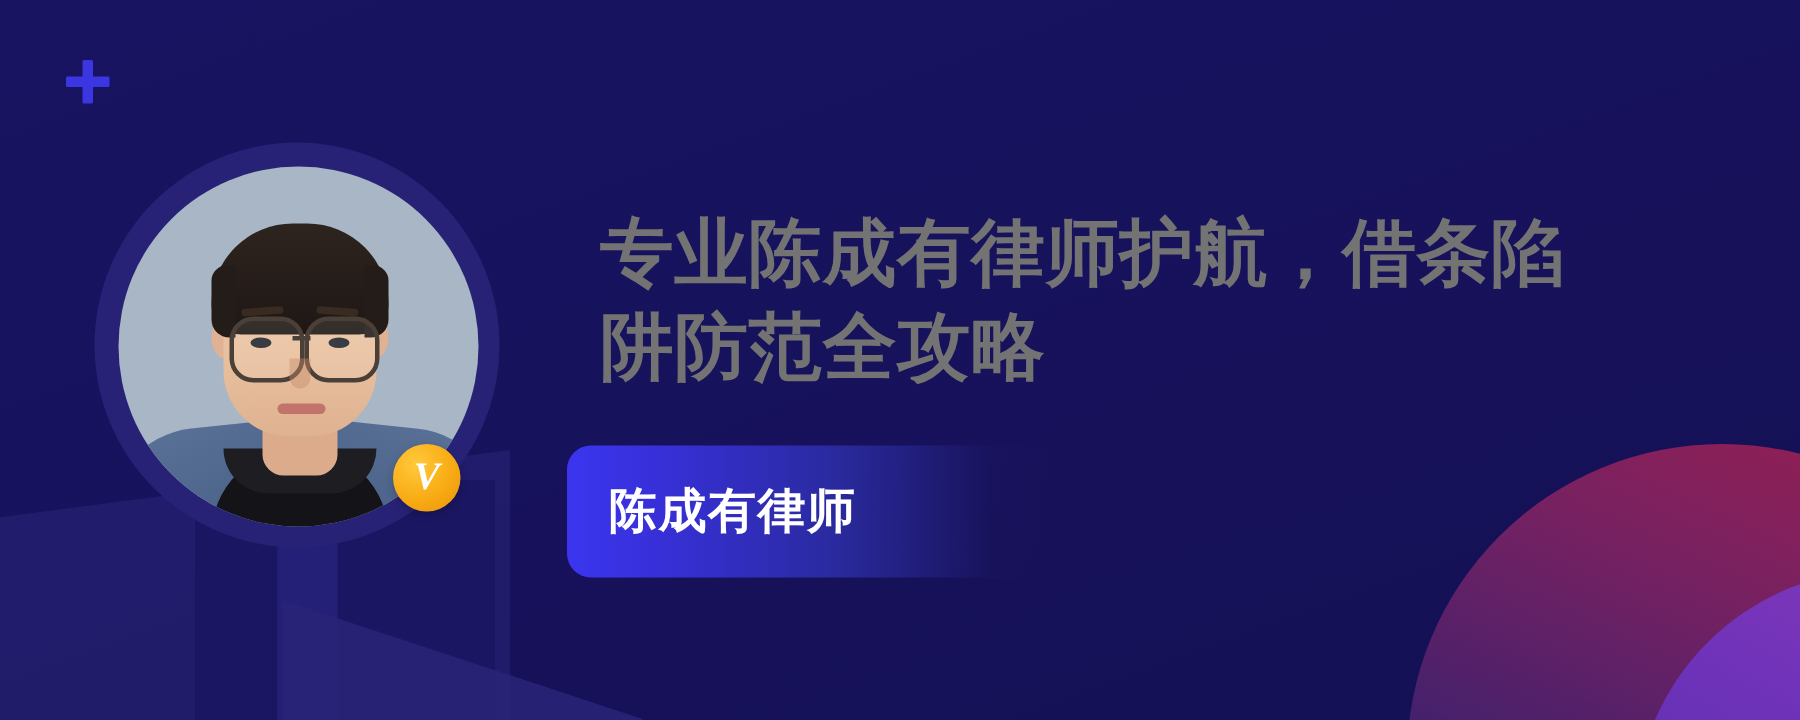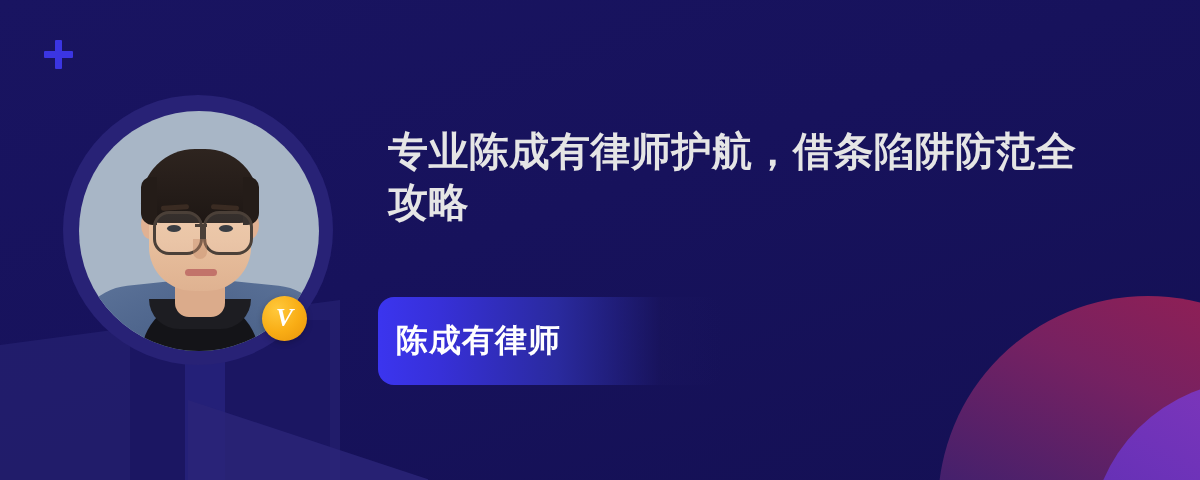--- a/index.html
+++ b/index.html
@@ -223,47 +223,47 @@
   }
 
   
   .content {
     position: absolute;
     left: 388px;
     top: 126px;
     width: 700px;
   }
   .headline {
-    color: #e5e5e5;
-    font-size: 40px;
+    color: #737373;
+    font-size: 49px;
     font-weight: 700;
     line-height: 1.28;
     letter-spacing: .5px;
-    margin: 0;
+    margin: 12px;
     width: 690px;
     font-family: "DejaVu Sans", "Liberation Sans", sans-serif;
   }
 
   .name-badge {
     position: absolute;
     left: 378px;
     top: 297px;
     width: 345px;
     height: 88px;
     border-radius: 16px;
     background: linear-gradient(90deg, #3b35ef 0%, #3730d8 18%, #2a2a9e 52%, rgba(27,22,96,.35) 82%, rgba(22,18,89,0) 100%);
     display: flex;
     align-items: center;
   }
   .name-badge .name-text {
     color: #ffffff;
     font-size: 32px;
     font-weight: 700;
     letter-spacing: 1px;
-    padding-left: 18px;
+    padding-left: 28px;
     font-family: "DejaVu Sans", "Liberation Sans", sans-serif;
   }
 </style>
 </head>
 <body>
 
 <div class="stage">
 
   <div class="bg-base"></div>
   <div class="poly-left-a"></div>

